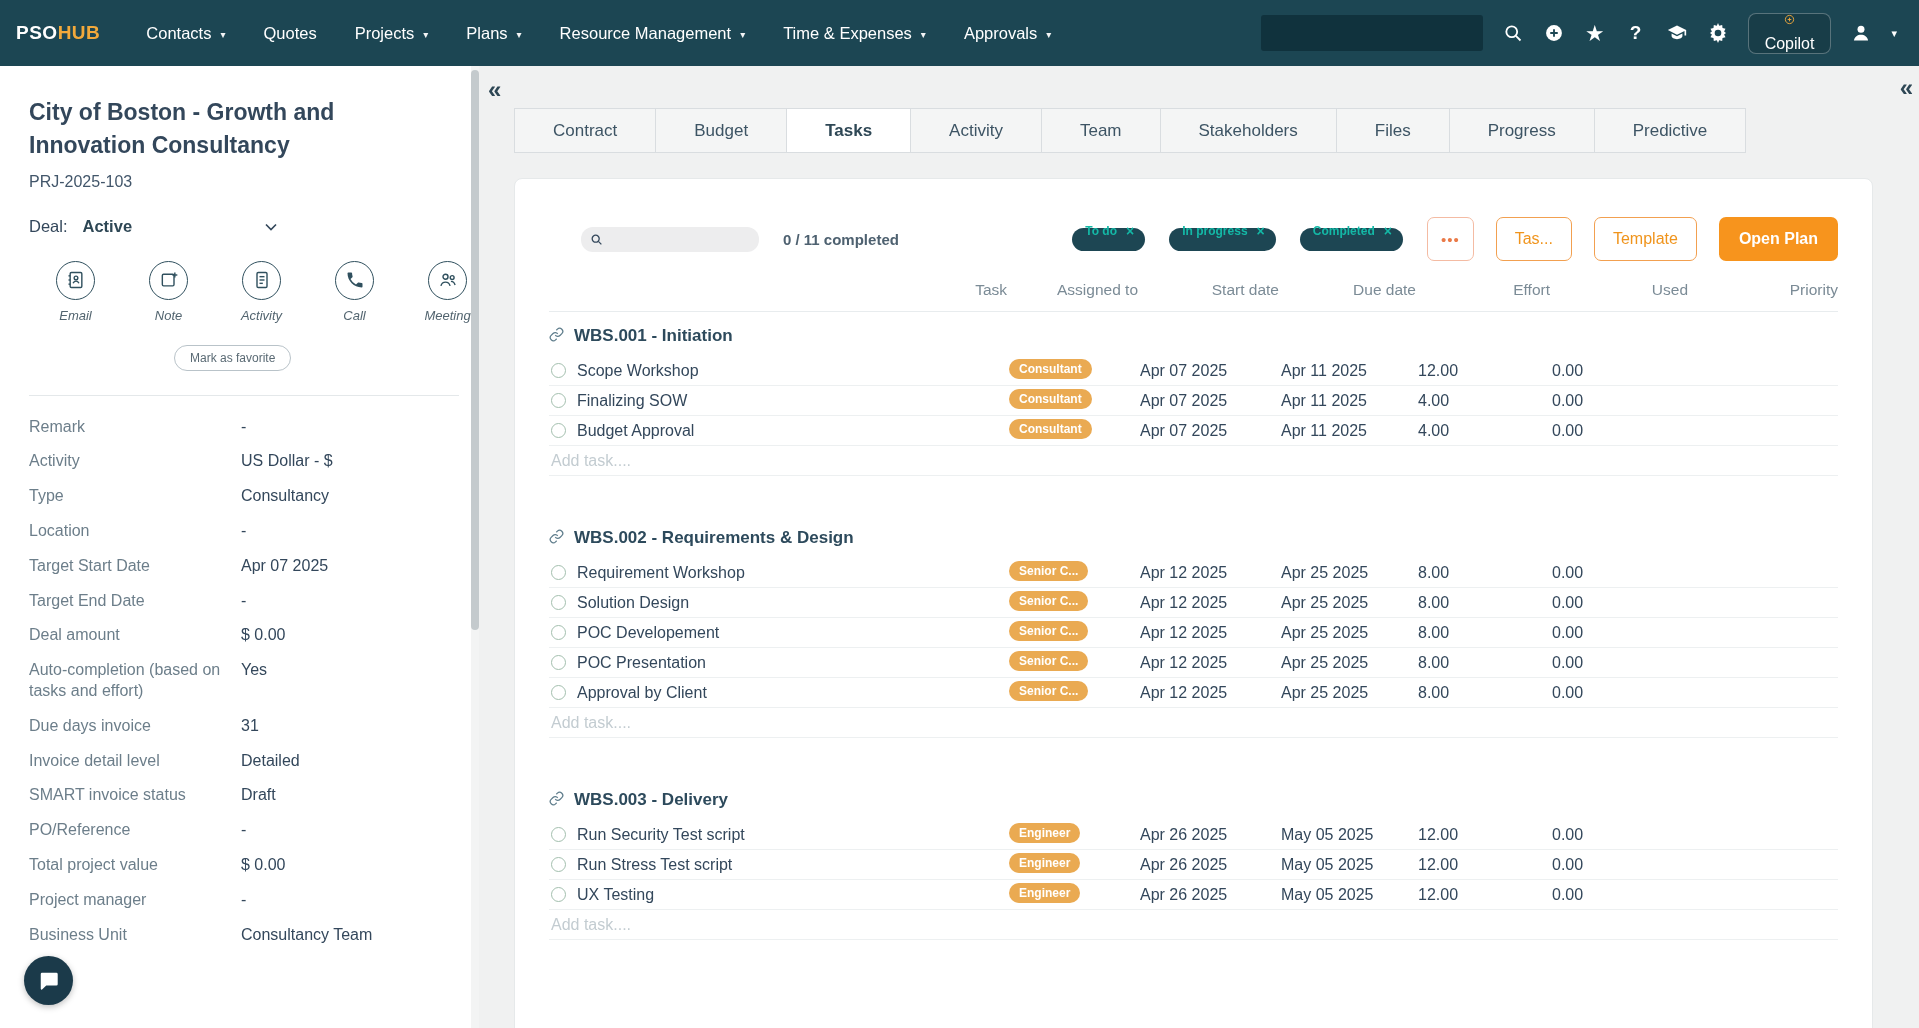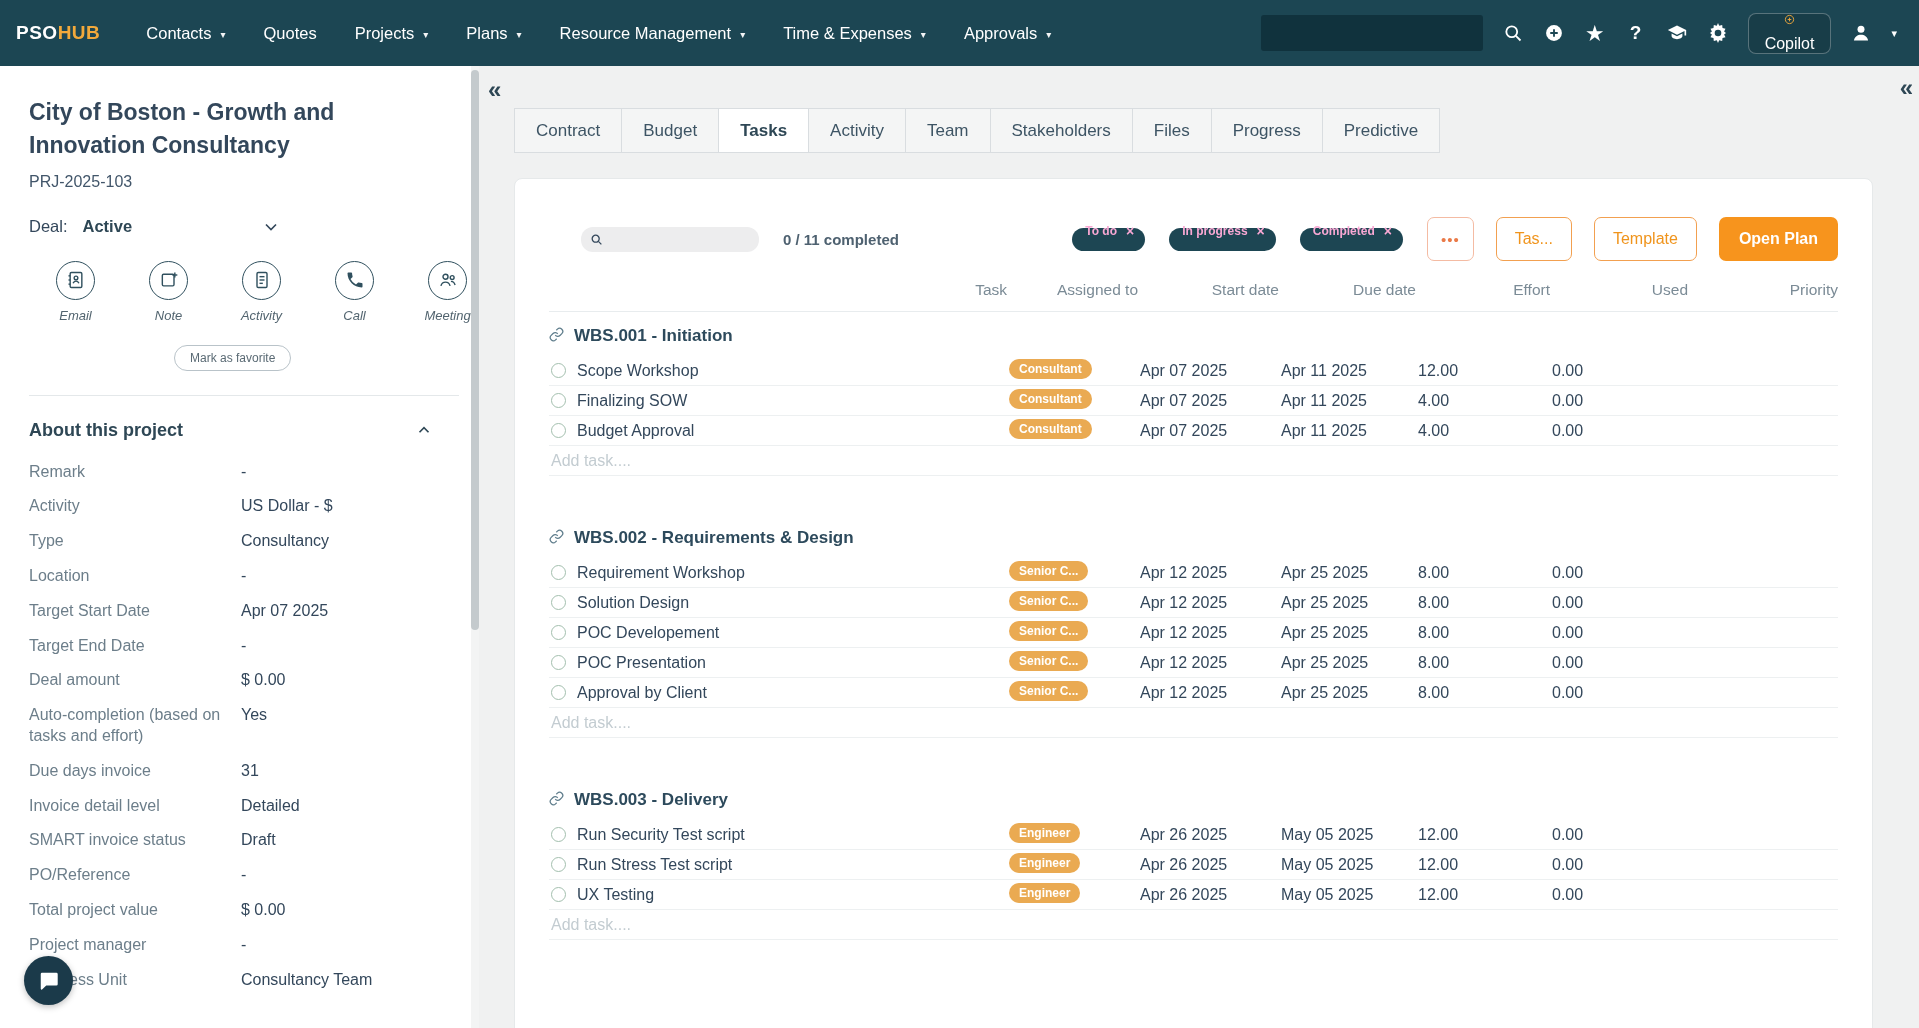--- a/index.html
+++ b/index.html
@@ -52,32 +52,32 @@
   .fvalue.italic { font-style:italic; color:#5d6f7a; }
   
   .side-scroll { width:8px; background:#f3f4f4; position:relative; flex-shrink:0; cursor:pointer; }
   .side-scroll .thumb { position:absolute; top:4px; left:0; width:8px; height:560px; background:#c4cacd; border-radius:4px; }
   
   .main { flex:1; position:relative; padding:42px 0 0 35px; background:#f0f1f1; overflow:hidden; height:962px; }
   .collapse-chev { position:absolute; font-size:24px; font-weight:bold; color:#2e4755; cursor:pointer; line-height:1; }
   .collapse-left { left:9px; top:12px; }
   .collapse-right { right:6px; top:10px; }
   .tabs { display:flex; }
-  .tab { height:45px; padding:0 21px; display:flex; align-items:center; background:#f4f5f5; border:1px solid #d9dde0; margin-left:-1px; font-size:17px; color:#3d5464; cursor:pointer; white-space:nowrap; }
+  .tab { height:45px; padding:0 38px; display:flex; align-items:center; background:#f4f5f5; border:1px solid #d9dde0; margin-left:-1px; font-size:17px; color:#3d5464; cursor:pointer; white-space:nowrap; }
   .tab:first-child { margin-left:0; }
   .tab.active { background:#fff; font-weight:bold; color:#2e4755; }
   .card { margin-top:25px; width:1359px; background:#fff; border:1px solid #e6e9ea; border-radius:8px; padding:38px 34px 30px; height:880px; }
   
   .toolbar { display:flex; align-items:center; height:44px; }
   .task-search { margin-left:32px; width:178px; height:25px; background:#ededee; border-radius:12px; display:flex; align-items:center; padding:0 9px; gap:7px; color:#33475b; }
   .task-search svg { width:13px; height:13px; flex-shrink:0; }
   .task-search input { border:none; background:transparent; outline:none; width:100%; font-size:14px; font-family:inherit; color:#33475b; }
   .completed-txt { margin-left:24px; font-size:15px; color:#4e6170;font-weight:bold; }
   .chips { margin-left:auto; display:flex; gap:24px; align-items:center; }
-  .chip { background:#1d4653; color:#f9a8d4; height:23px; border-radius:12px; display:flex; align-items:center; gap:9px; padding:0 11px 16px 13px; font-size:12px; font-weight:600; cursor:pointer;text-align:right; }
+  .chip { background:#1d4653; color:#14b8a6; height:23px; border-radius:12px; display:flex; align-items:center; gap:9px; padding:0 11px 16px 13px; font-size:12px; font-weight:600; cursor:pointer;text-align:right; }
   .chip .x { font-size:14px; line-height:1; cursor:pointer; }
   .tbtns { display:flex; gap:22px; margin-left:24px; align-items:center; }
   .btn-outline { height:44px; padding:0 18px; background:#fff; border:1px solid #f2a050; color:#f0941c; font-size:16px; border-radius:7px; cursor:pointer; font-family:inherit; }
   .btn-dots { border-color:#f4bba3; color:#ea7a48; letter-spacing:1px; padding:0 13px; font-size:15px; }
   .btn-solid { height:44px; padding:0 20px; background:#f7941d; border:none; color:#fff; font-size:16px; font-weight:600; border-radius:7px; cursor:pointer; font-family:inherit; }
   
   .grid-cols { display:grid; grid-template-columns:1fr 131px 141px 137px 134px 138px 150px; align-items:center; }
   .thead { margin-top:20px; padding-bottom:12px; border-bottom:1px solid #e8ecee; color:#7b8b96; font-size:15.5px;text-align:right; }
   .thead div { padding-left:2px; }
   .group { }
@@ -241,28 +241,20 @@
               <path d="M3.5 19c.8-3 3-4.5 5.5-4.5s4.7 1.5 5.5 4.5"></path>
               <circle cx="17" cy="9" r="2.3"></circle>
               <path d="M15.5 13.6c2.4.1 4.2 1.5 5 4.4"></path>
             </svg>
           </span>
           <span class="qa-label">Meeting</span>
         </div>
       </div>
     <button class="fav-btn">Mark as favorite</button>
     <hr class="side-divider">
-    <div class="about-head">
-      <span class="about-title">About this project</span>
-      <span class="about-chev">
-        <svg viewBox="0 0 24 24" fill="none" stroke="#2e4755" stroke-width="2.2">
-            <polyline points="6 15 12 9 18 15"></polyline>
-          </svg>
-      </span>
-    </div>
     <div class="fields">
         <div class="frow">
           <div class="flabel">Remark</div>
           <div class="fvalue">-</div>
         </div>
         <div class="frow">
           <div class="flabel">Activity</div>
           <div class="fvalue">US Dollar - $</div>
         </div>
         <div class="frow">

